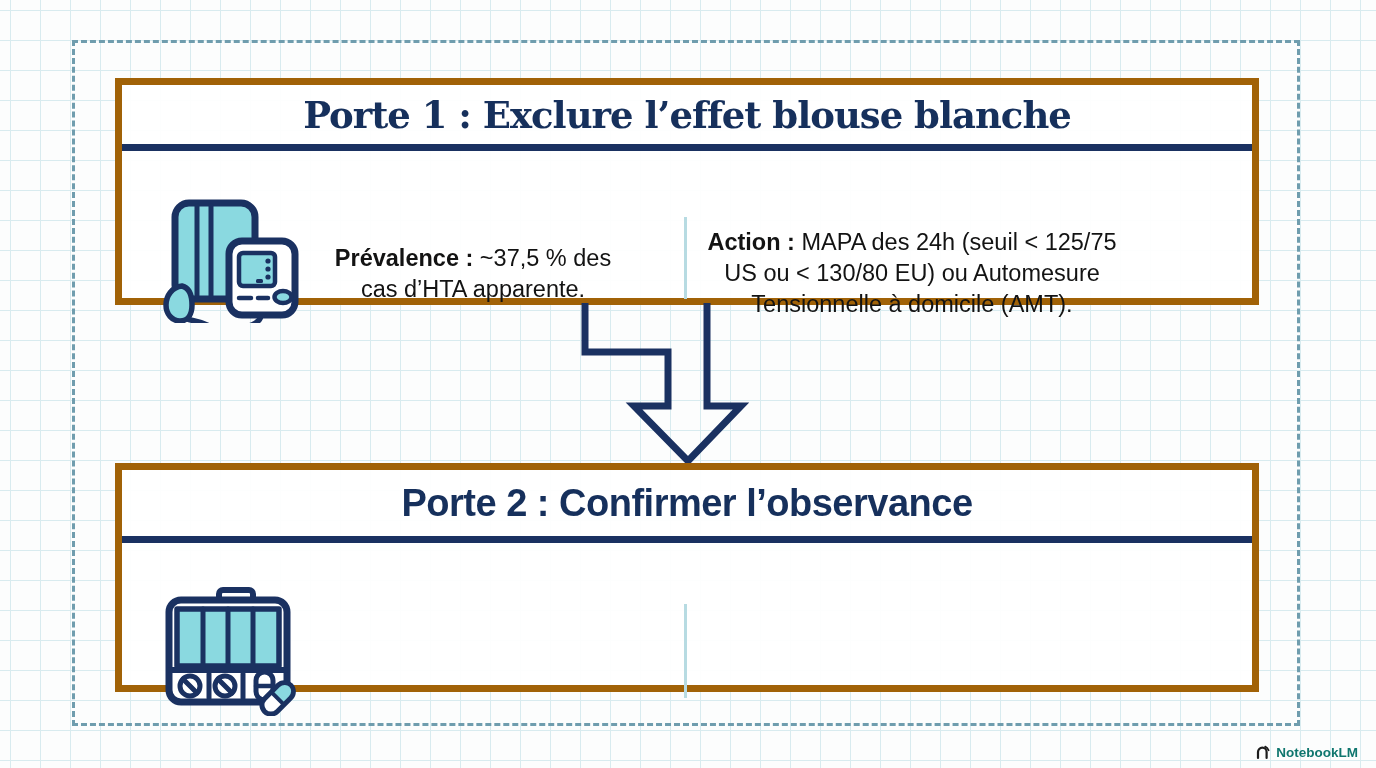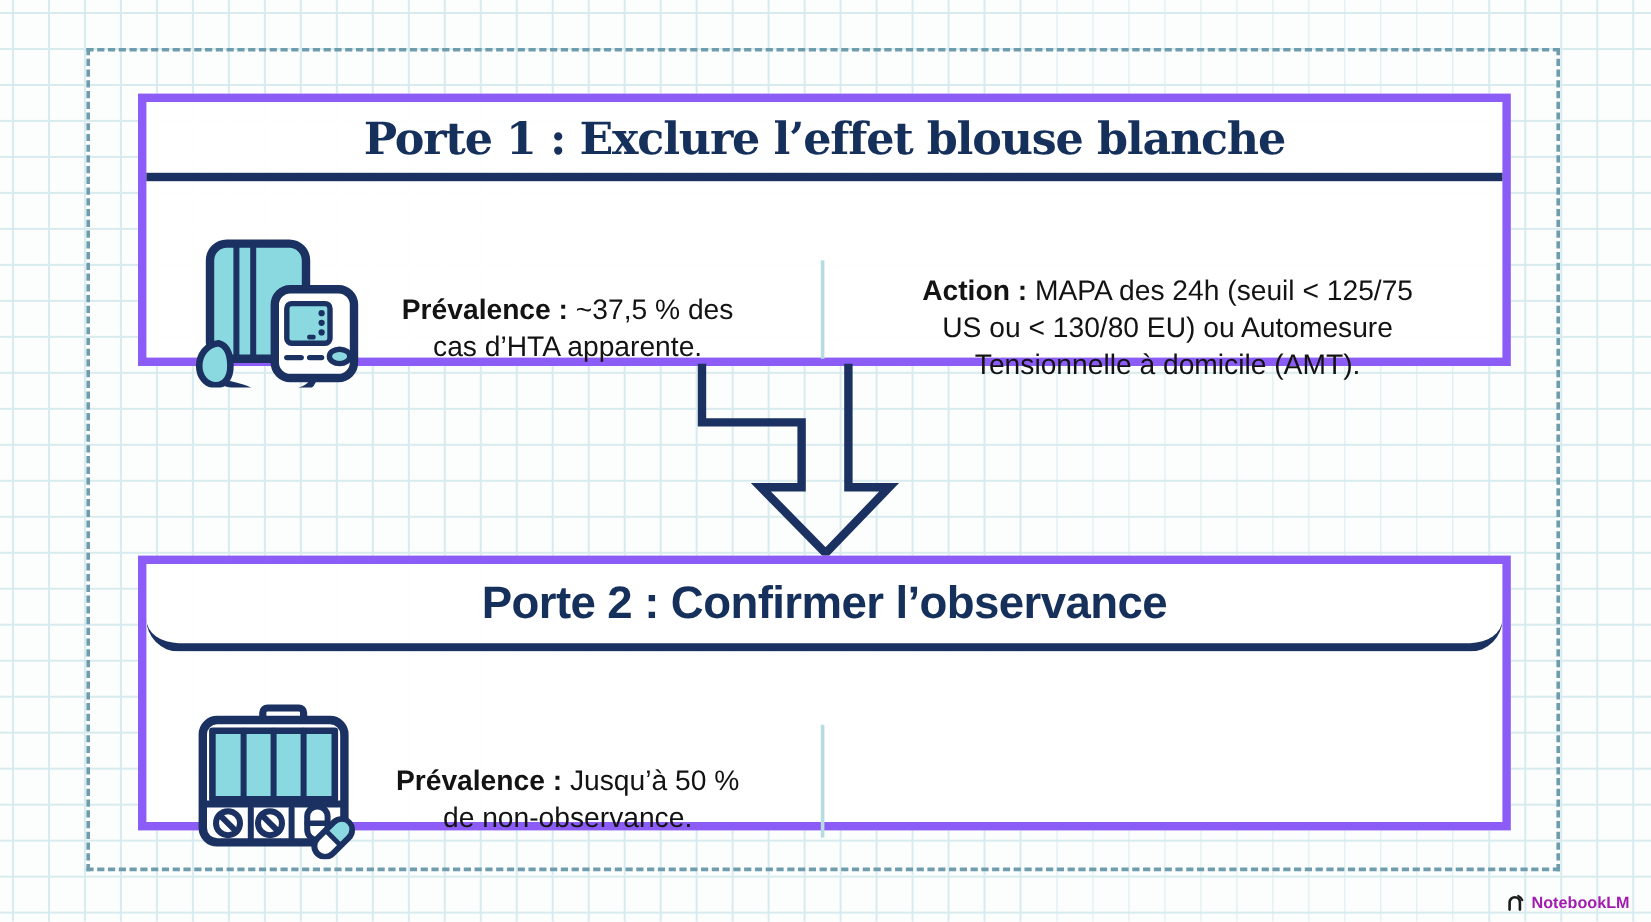--- a/index.html
+++ b/index.html
@@ -11,62 +11,62 @@
       repeating-linear-gradient(to right,#d8ebef 0 1.5px,transparent 1.5px 30px),
       repeating-linear-gradient(to bottom,#d8ebef 0 1.5px,transparent 1.5px 30px);
     background-position:10px 10px;
   }
   .dashed-frame{
     position:absolute;left:72px;top:40px;width:1228px;height:686px;
     border:3px dashed #6f9dae;box-sizing:border-box;
   }
   .step-box{
     position:absolute;left:115px;width:1144px;box-sizing:border-box;
-    border:7px solid #8b5cf6;background:rgba(255,255,255,0.94);
+    border:7px solid #a16207;background:rgba(255,255,255,0.94);
   }
   #step-box-1{top:78px;height:227px;}
   #step-box-2{top:463px;height:229px;}
   .title-bar{
     border-bottom:7px solid #1a3161;display:flex;align-items:center;justify-content:center;
     box-sizing:border-box;
   }
   #step-box-1 .title-bar{height:66px;}
-  #step-box-2 .title-bar{height:73px;border-radius:27px;}
+  #step-box-2 .title-bar{height:73px;}
   .title-1{
     font-family:"DejaVu Serif","Liberation Serif",serif;font-weight:700;
     font-size:37px;color:#16305c;letter-spacing:-1px;
   }
   .title-2{
     font-family:"Liberation Sans",sans-serif;font-weight:700;
     font-size:38px;color:#16305c;letter-spacing:-0.5px;
   }
   .content{position:relative;height:100%;text-align:center;}
   .icon-wrap{
     position:absolute;left:34px;top:50%;transform:translateY(-50%);
     width:152px;height:130px;
   }
   .text-block{
     position:absolute;top:50%;transform:translateY(-50%);
     font-size:23.5px;line-height:31px;color:#131313;white-space:pre-line;
   }
   .text-block b{font-weight:700;}
   .prevalence{left:196px;width:310px;}
-  .action{left:616px;}
+  .action{left:555px;}
   #step-box-1 .action{width:470px;}
   #step-box-2 .action{width:548px;}
   .column-divider{
     position:absolute;left:562px;top:50%;transform:translateY(-50%);
     width:3px;background:#b7dbe2;
   }
   #step-box-1 .column-divider{height:82px;}
   #step-box-2 .column-divider{height:94px;}
   .flow-arrow{position:absolute;left:545px;top:303px;width:230px;height:162px;}
   .brand{
     position:absolute;right:18px;bottom:8px;display:flex;align-items:center;gap:5px;
-    font-size:13.5px;font-weight:600;color:#a21caf;
+    font-size:13.5px;font-weight:600;color:#0f766e;
   }
 </style>
 </head>
 <body>
 
 <div class="dashed-frame"></div>
 
 <section class="step-box" id="step-box-1">
   <div class="title-bar">
     <span class="title-1">Porte 1 : Exclure l’effet blouse blanche</span>
@@ -134,24 +134,20 @@
           <path d="M61,93 L75,107" stroke-width="5"></path>
           <rect x="99" y="86" width="17" height="28" rx="8.5" fill="#ffffff" stroke-width="5"></rect>
           <path d="M99,100 H116" stroke-width="4.5"></path>
           <g transform="rotate(45 121 112)">
             <rect x="112" y="94" width="18" height="37" rx="9" fill="#ffffff" stroke-width="5"></rect>
             <path d="M112.5,103 a8.5,9 0 0 1 17,0 v9.5 h-17 z" fill="#8ad9e0" stroke-width="4"></path>
           </g>
         </g>
       </svg>
     </div>
-    <div class="text-block prevalence">
-      <b>Prévalence :</b><span> Jusqu’à 50 %
-de non-observance.</span>
-    </div>
     <div class="column-divider"></div>
   </div>
 </section>
 
 <div class="brand">
   <svg width="16" height="16" viewBox="0 0 16 16">
     <g fill="none" stroke="#1c1c1c" stroke-width="2" stroke-linecap="round">
       <path d="M3,14 V8 a4.3,4.3 0 0 1 8.6,0 V14" stroke-width="2.2"></path>
       <path d="M10.2,2.6 a6.5,6.5 0 0 1 3.4,3.6" stroke-width="1.8"></path>
     </g>

